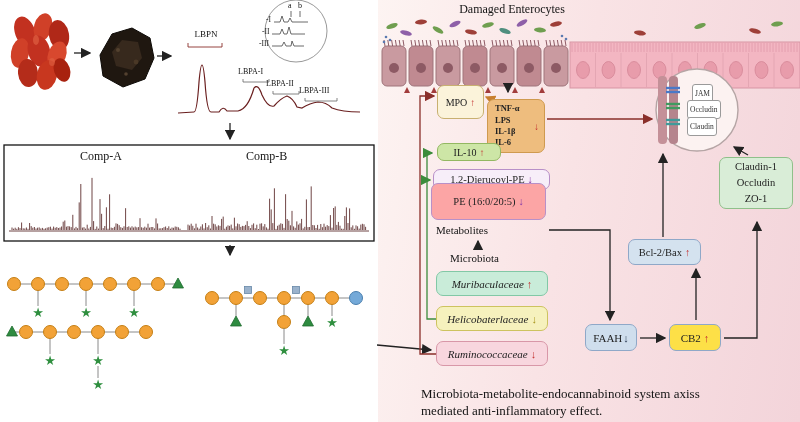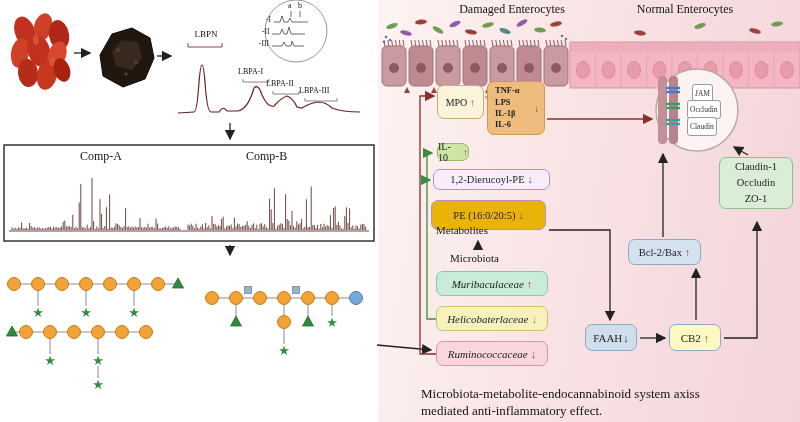--- a/index.html
+++ b/index.html
@@ -374,46 +374,45 @@
   <div class="lbl" style="left:299px;top:87px;font-size:8px">LBPA-III</div>
   <div class="lbl" style="left:288px;top:2px;font-size:8px">a</div>
   <div class="lbl" style="left:298px;top:2px;font-size:8px">b</div>
   <div class="lbl" style="left:266px;top:16px;font-size:7.5px">-I</div>
   <div class="lbl" style="left:262px;top:28px;font-size:7.5px">-II</div>
   <div class="lbl" style="left:259px;top:40px;font-size:7.5px">-III</div>
   <div class="lbl bold" style="left:80px;top:150px;font-size:12px">Comp-A</div>
   <div class="lbl bold" style="left:246px;top:150px;font-size:12px">Comp-B</div>
 
   <div class="lbl bold ctr" style="left:442px;top:3px;width:140px;font-size:12px">Damaged Enterocytes</div>
-  <div class="lbl bold ctr" style="left:615px;top:3px;width:140px;font-size:12px">Normal Enterocytes</div>
 
   <div class="box" style="left:437px;top:85px;width:47px;height:34px;background:#fbf3da;border-color:#c8b070;font-size:10px">
     <span>MPO</span>
       <span class="arr up">↑</span>
   </div>
 
-  <div class="box col" style="left:487px;top:81px;width:58px;height:54px;background:#eebd7e;border-color:#cf9a4f;font-size:8.5px;font-weight:bold;align-items:flex-start;padding-left:7px;line-height:1.35">
+  <div class="box col" style="left:487px;top:99px;width:58px;height:54px;background:#eebd7e;border-color:#cf9a4f;font-size:8.5px;font-weight:bold;align-items:flex-start;padding-left:7px;line-height:1.35">
     <div>TNF-α</div>
     <div>LPS</div>
     <div>IL-1β</div>
     <div>IL-6</div>
     <span class="arr dnR" style="position:absolute;right:5px;top:20px;font-size:10px">↓</span>
   </div>
 
-  <div class="box" style="left:437px;top:143px;width:32px;height:18px;background:#cde6a6;border-color:#93b862;font-size:10px">
+  <div class="box" style="left:437px;top:143px;width:64px;height:18px;background:#cde6a6;border-color:#93b862;font-size:10px">
     <span>IL-10</span>
       <span class="arr up">↑</span>
   </div>
 
   <div class="box" style="left:433px;top:169px;width:117px;height:21px;background:#f7eef9;border-color:#b890c8">
     <span>1,2-Dierucoyl-PE</span>
       <span class="arr dnP">↓</span>
   </div>
 
-  <div class="box" style="left:431px;top:200px;width:115px;height:30px;background:#eab308;border-color:#b890c8">
+  <div class="box" style="left:431px;top:183px;width:115px;height:37px;background:#fca5a5;border-color:#b890c8">
     <span>PE (16:0/20:5)</span>
       <span class="arr dnP">↓</span>
   </div>
 
   <div class="lbl bold" style="left:436px;top:224px;font-size:11px">Metabolites</div>
   <div class="lbl bold" style="left:450px;top:252px;font-size:11px">Microbiota</div>
 
   <div class="box" style="left:436px;top:271px;width:112px;height:25px;background:#c9ecd9;border-color:#82c8a6;font-size:11px">
     <span class="italic">Muribaculaceae</span>
       <span class="arr up">↑</span>
@@ -427,21 +426,21 @@
   <div class="box" style="left:436px;top:341px;width:112px;height:25px;background:#f8d6de;border-color:#d897a8;font-size:11px">
     <span class="italic">Ruminococcaceae</span>
       <span class="arr dnR">↓</span>
   </div>
 
   <div class="box" style="left:585px;top:324px;width:52px;height:27px;background:#cfdeed;border-color:#8fa8c8;font-size:11px;gap:1px">
     <span>FAAH</span>
       <span class="arr dnK">↓</span>
   </div>
 
-  <div class="box" style="left:669px;top:324px;width:52px;height:27px;background:#fef9c3;border-color:#8fa8c8;font-size:11px">
+  <div class="box" style="left:669px;top:324px;width:52px;height:27px;background:#fde047;border-color:#8fa8c8;font-size:11px">
     <span>CB2</span>
       <span class="arr up">↑</span>
   </div>
 
   <div class="box" style="left:628px;top:239px;width:73px;height:26px;background:#d4e2ef;border-color:#8fa8c8;font-size:10.5px">
     <span>Bcl-2/Bax</span>
       <span class="arr up">↑</span>
   </div>
 
   <div class="box col" style="left:719px;top:157px;width:74px;height:52px;background:#d9edd7;border-color:#8fc08a;font-size:10.5px;line-height:1.55">

